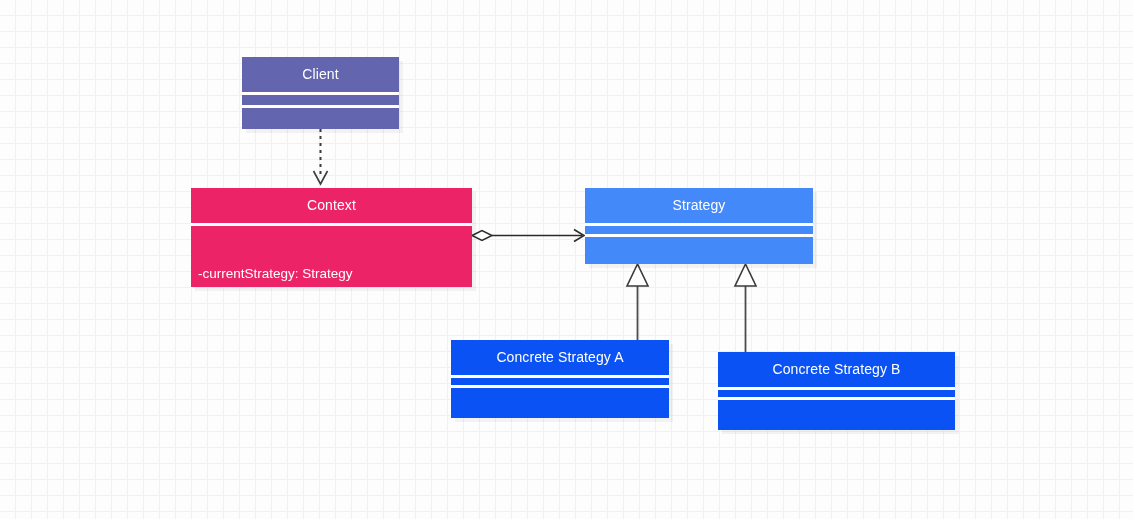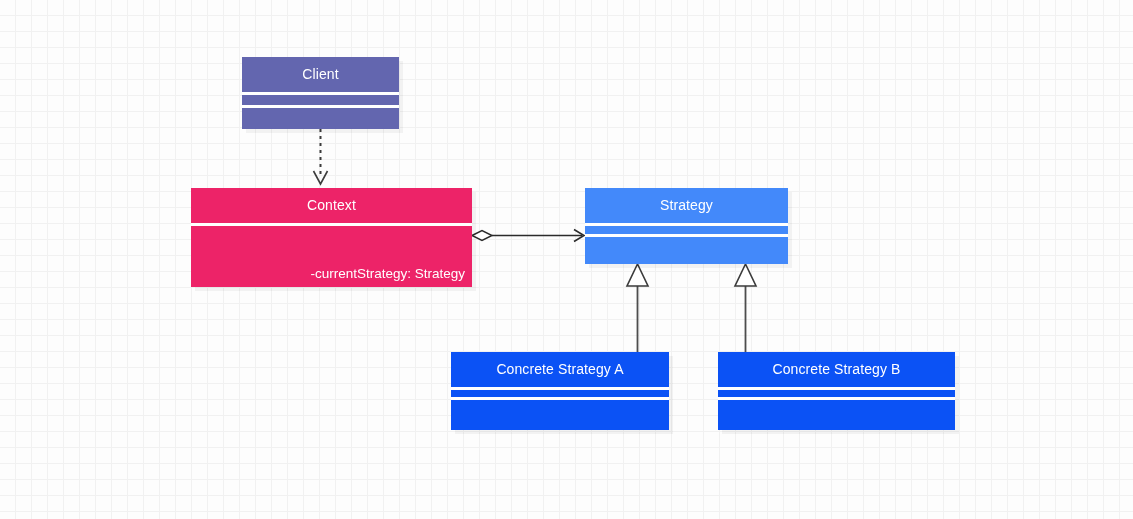--- a/index.html
+++ b/index.html
@@ -62,21 +62,21 @@
     height: 3px;
     background: #ffffff;
     width: 100%;
   }
 
   .uml-compartment {
     font-size: 13.5px;
     line-height: 17px;
     padding: 5px 7px 6px 7px;
     box-sizing: border-box;
-    text-align: right;
+    text-align: left;
     white-space: pre;
   }
 
   .uml-compartment.empty {
     padding: 0;
   }
 
   .attr-line {
     display: block;
     white-space: pre;
@@ -97,29 +97,29 @@
     left: 191px;
     top: 188px;
     width: 281px;
     height: 99px;
     background-color: #ed2368;
   }
 
   #node-strategy {
     left: 585px;
     top: 188px;
-    width: 203px;
+    width: 228px;
     height: 76px;
     background-color: #4389fa;
   }
   #node-strategy .uml-compartment.thin { height: 8px; }
 
   #node-concrete-a {
     left: 451px;
-    top: 352px;
+    top: 340px;
     width: 218px;
     height: 78px;
     background-color: #0b52f5;
   }
   #node-concrete-a .uml-compartment.thin { height: 7px; }
 
   #node-concrete-b {
     left: 718px;
     top: 352px;
     width: 237px;

